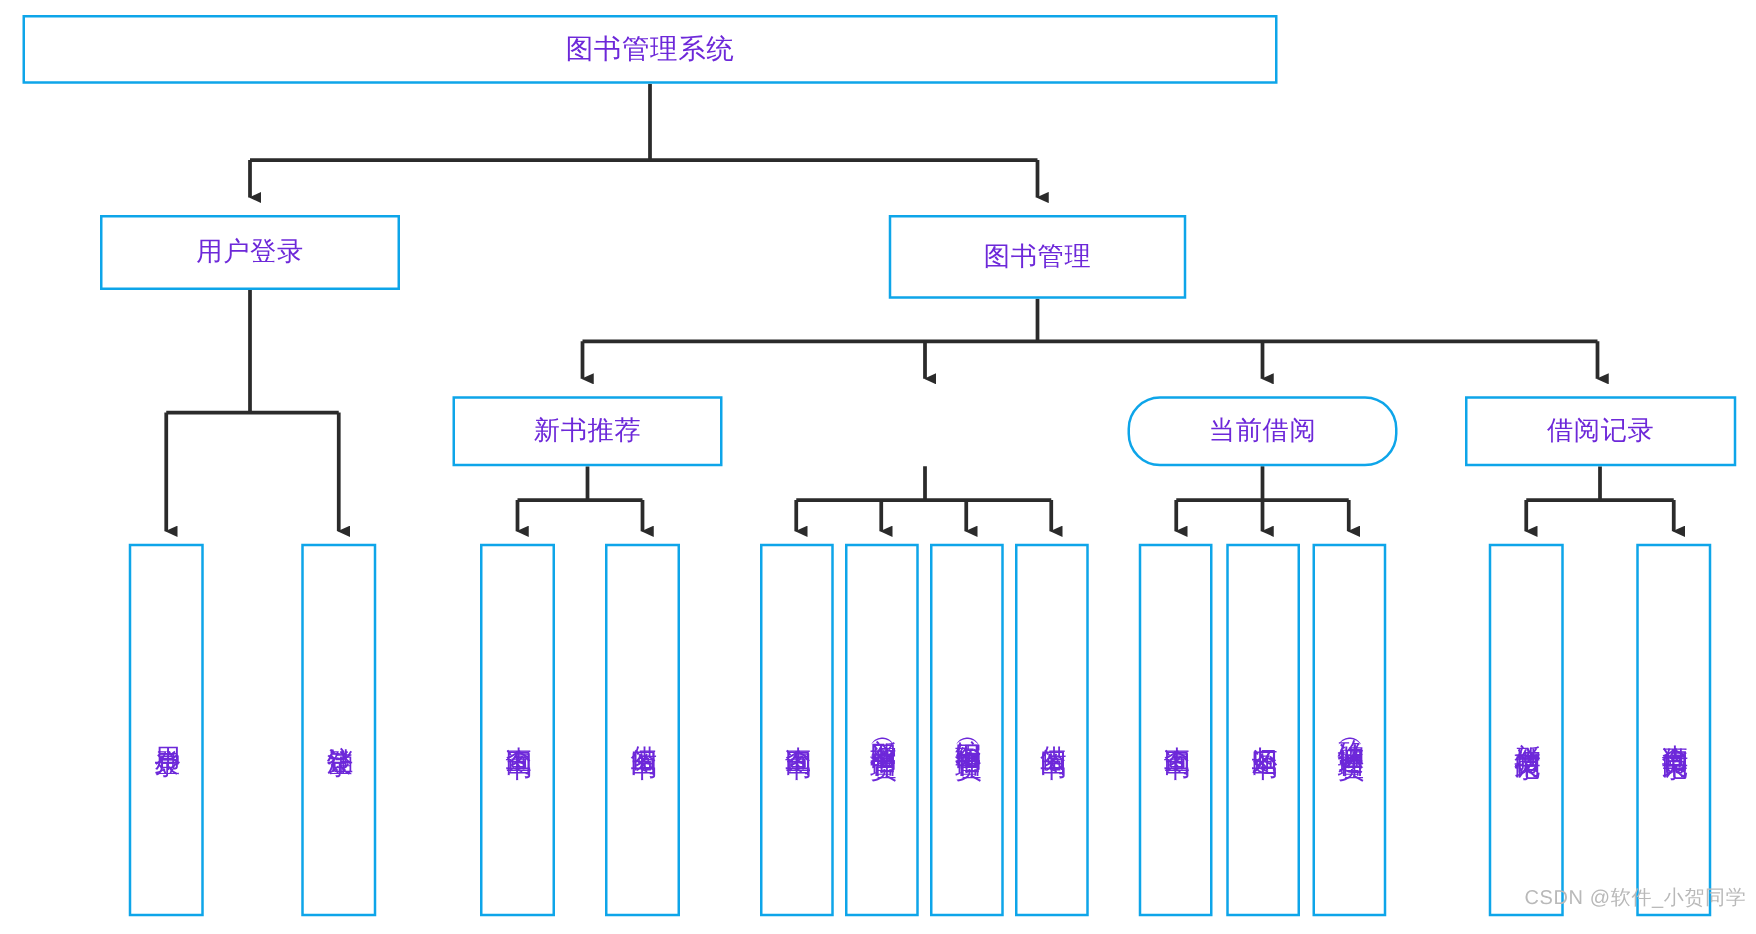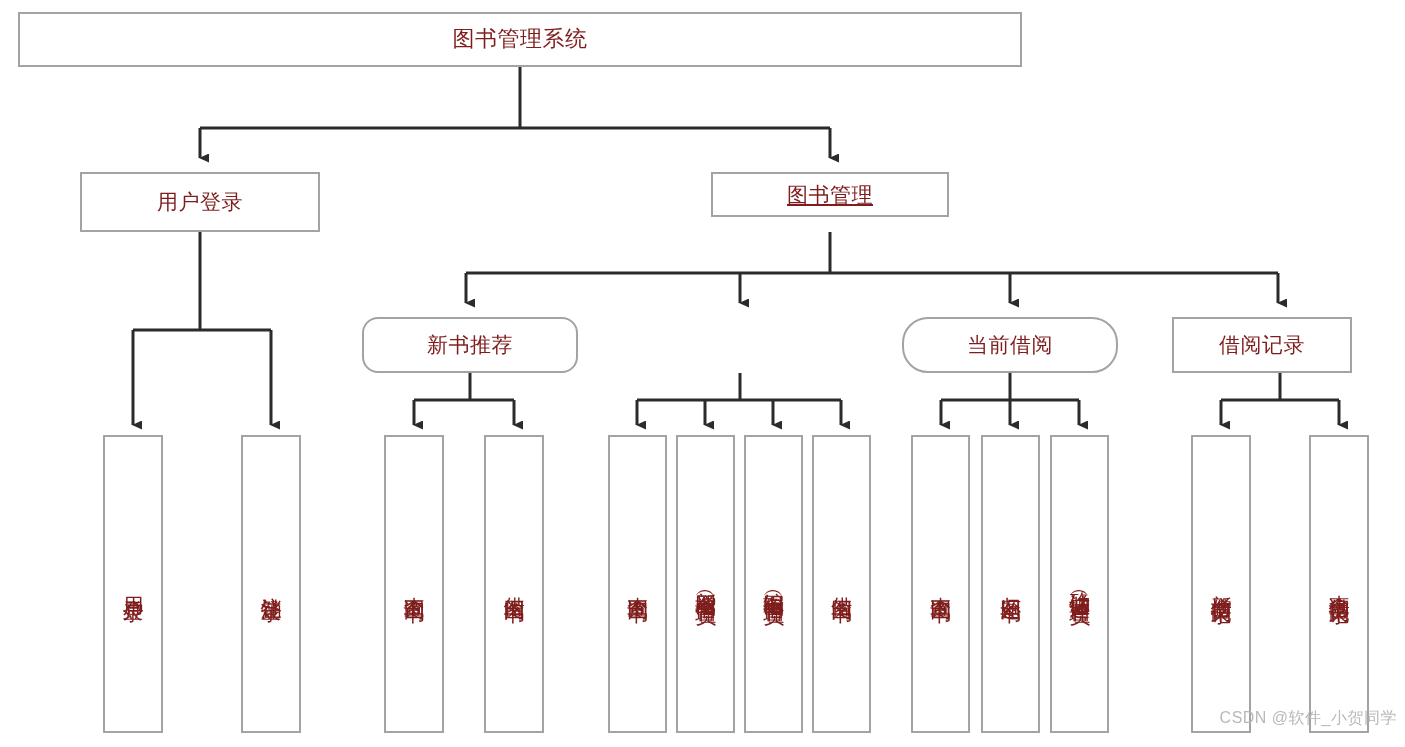--- a/index.html
+++ b/index.html
@@ -23,25 +23,25 @@
     left: 0;
     top: 0;
     width: 1405px;
     height: 747px;
     pointer-events: none;
   }
   .node {
     position: absolute;
     box-sizing: border-box;
     background: #ffffff;
-    border: 2px solid #a3a3a3;
+    border: 2px solid #0ea5e9;
     display: flex;
     align-items: center;
     justify-content: center;
-    color: #7f1d1d;
+    color: #6d28d9;
   }
   .node.horizontal {
     font-size: 21px;
     letter-spacing: 0.5px;
     line-height: 1.2;
   }
   .node.root {
     font-size: 22px;
   }
   .node.vertical {
@@ -126,34 +126,34 @@
   </svg>
 
   <div class="node horizontal root" style="left:18px; top:12px; width:1004px; height:55px;">
     <span>图书管理系统</span>
   </div>
 
   <div class="node horizontal" style="left:80px; top:172px; width:240px; height:60px;">
     <span>用户登录</span>
   </div>
 
-  <div class="node horizontal" style="left:711px; top:172px; width:238px; height:45px;text-decoration:underline;">
+  <div class="node horizontal" style="left:711px; top:172px; width:238px; height:67px;">
     <span>图书管理</span>
   </div>
 
-  <div class="node horizontal" style="left:362px; top:317px; width:216px; height:56px;border-radius:16px;">
+  <div class="node horizontal" style="left:362px; top:317px; width:216px; height:56px;">
     <span>新书推荐</span>
   </div>
 
 
   <div class="node horizontal" style="left:902px; top:317px; width:216px; height:56px;border-radius:26px;">
     <span>当前借阅</span>
   </div>
 
-  <div class="node horizontal" style="left:1172px; top:317px; width:180px; height:56px;">
+  <div class="node horizontal" style="left:1172px; top:317px; width:217px; height:56px;">
     <span>借阅记录</span>
   </div>
 
   <div class="node vertical" style="left:103px; top:435px; width:60px; height:298px;">
     <span class="vlabel">用户登录</span>
   </div>
 
   <div class="node vertical" style="left:241px; top:435px; width:60px; height:298px;">
     <span class="vlabel">注销登录</span>
   </div>

